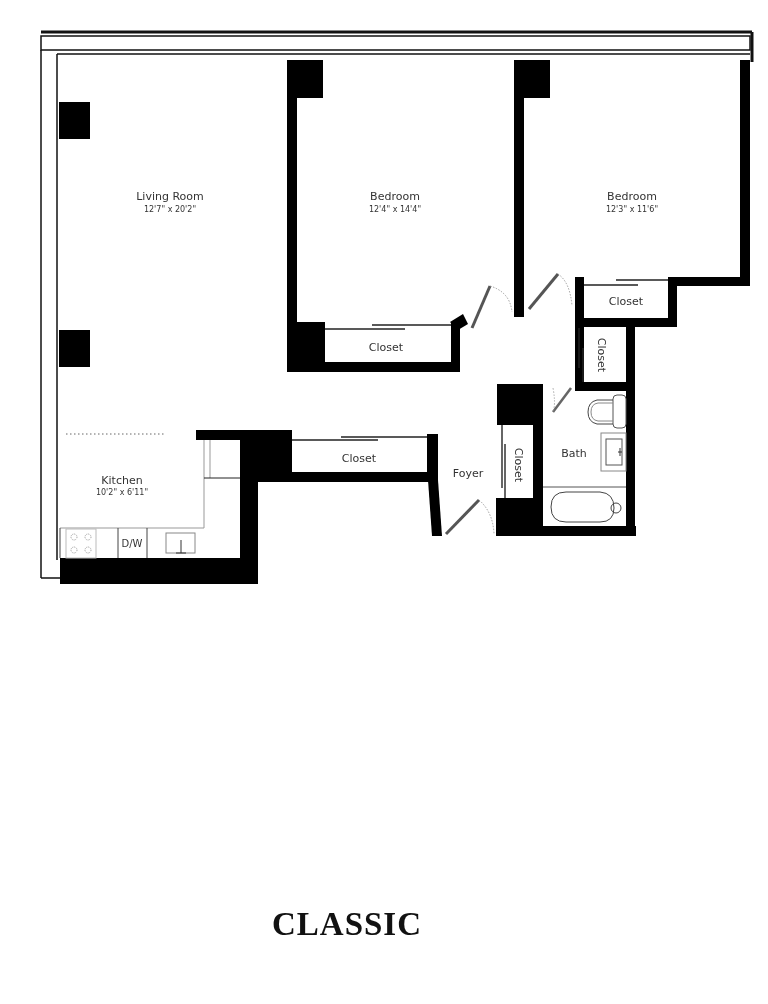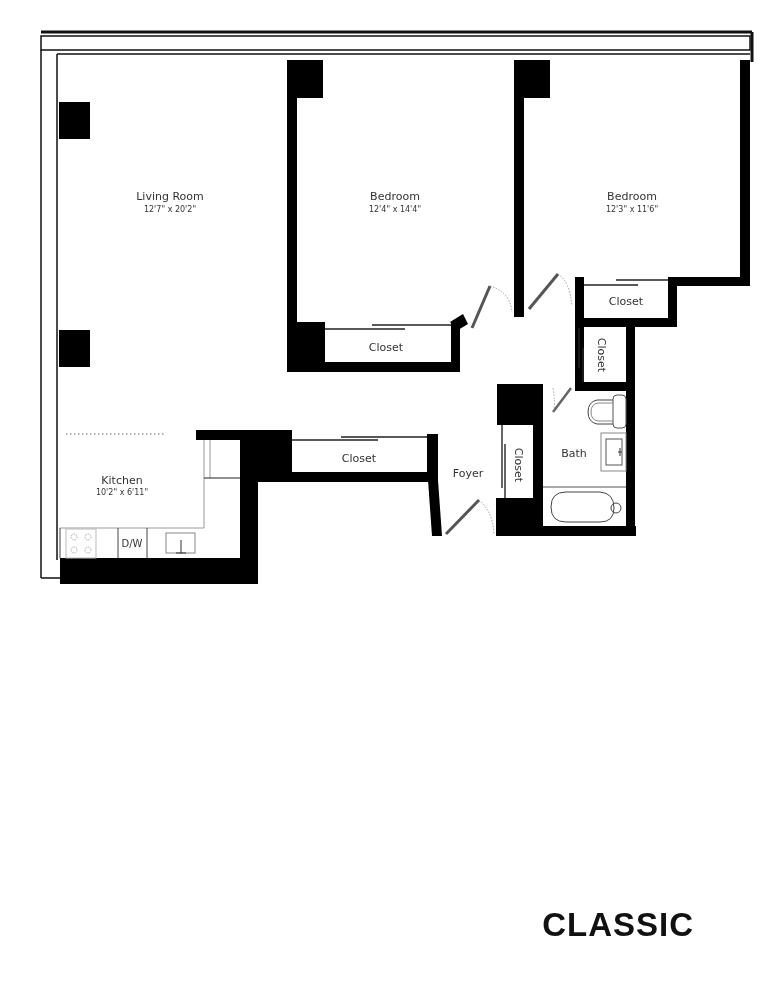--- a/index.html
+++ b/index.html
@@ -2,21 +2,21 @@
 <html><head>
   <meta charset="utf-8">
   <style>
     html, body { margin: 0; padding: 0; background: #ffffff; }
     body { width: 768px; height: 1004px; position: relative; overflow: hidden; font-family: "Liberation Sans", sans-serif; }
     #plan { position: absolute; left: 0; top: 0; }
     .room-label { font-family: "DejaVu Sans", sans-serif; fill: #333333; font-size: 11px; text-anchor: middle; }
     .room-dim { font-family: "DejaVu Sans", sans-serif; fill: #333333; font-size: 8px; text-anchor: middle; }
     .title {
       position: absolute; left: 0; width: 694px; top: 906px;
-      text-align: right; font-family: Liberation Sans, sans-serif; font-weight: bold;
+      text-align: center; font-family: Liberation Serif, serif; font-weight: bold;
       font-size: 33px; letter-spacing: 1px; color: #111111;
     }
   </style>
 </head>
 <body>
 
 <svg id="plan" width="768" height="1004" viewBox="0 0 768 1004" xmlns="http://www.w3.org/2000/svg">
 
   <g fill="none" stroke="#111" stroke-width="1.5">
     <line x1="41" y1="32" x2="752" y2="32" stroke-width="3"></line>

